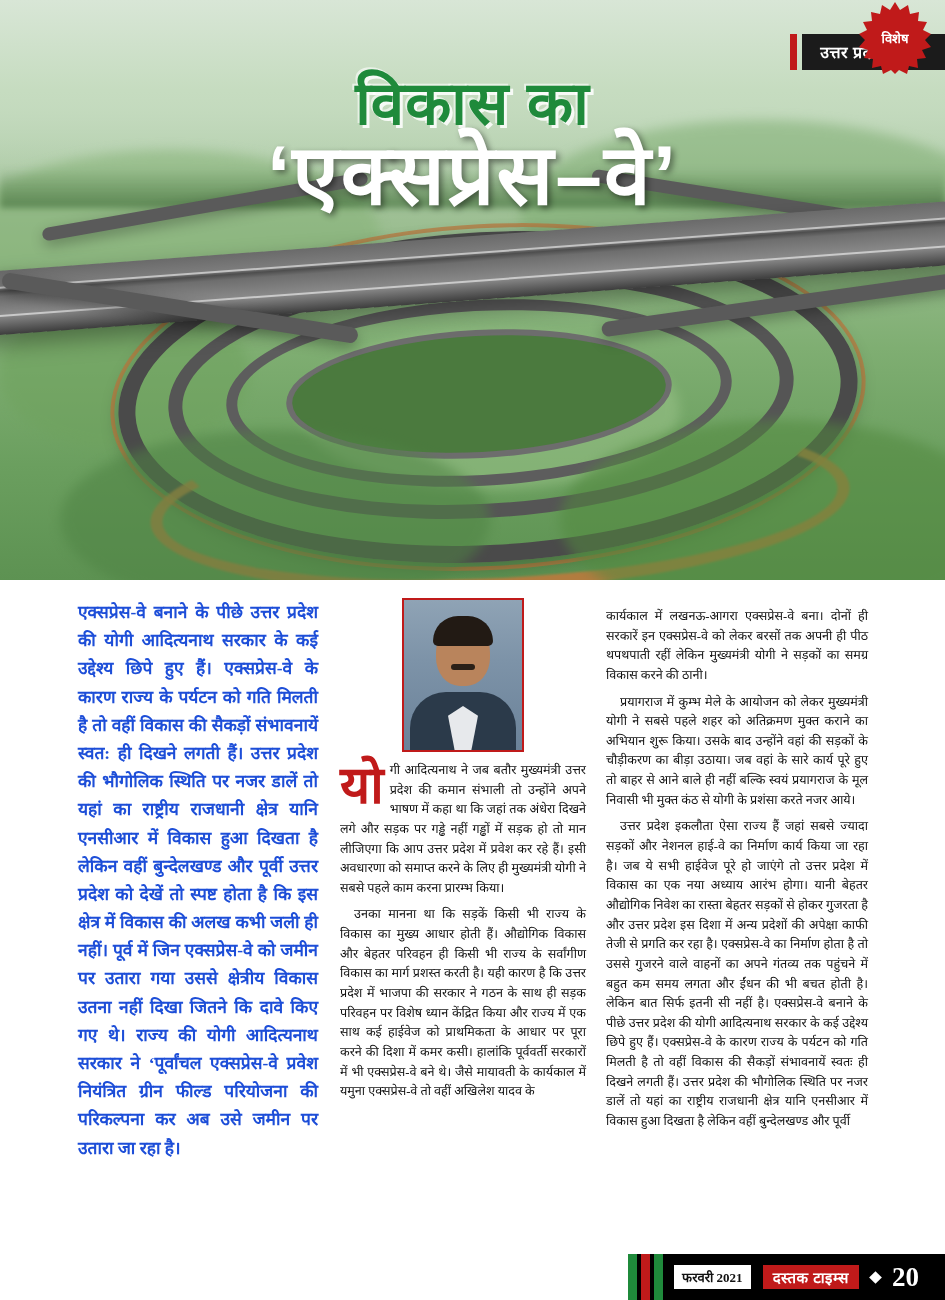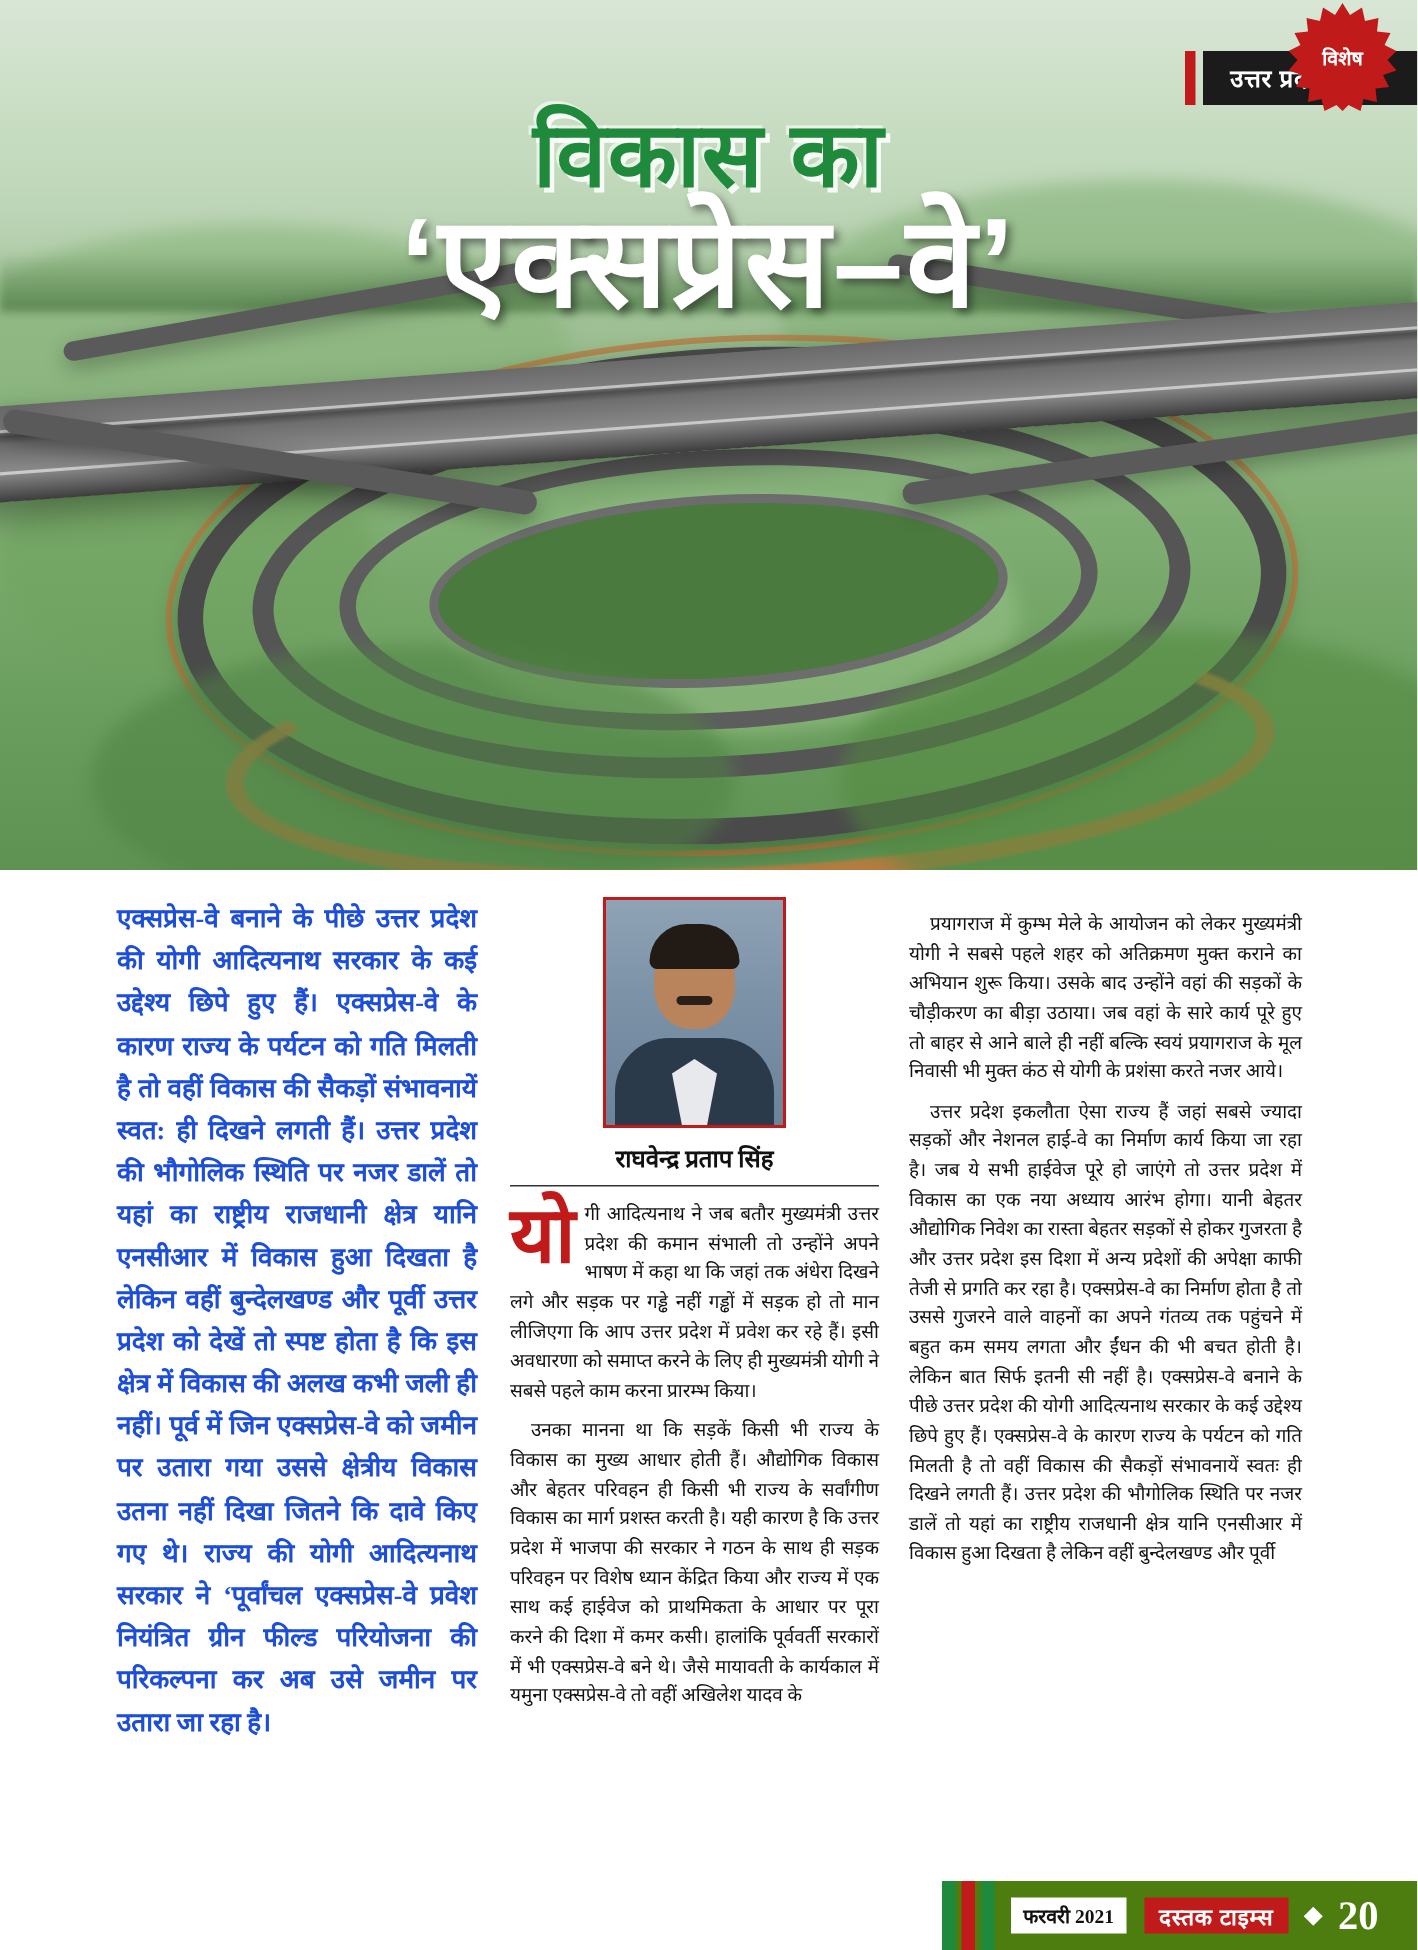--- a/index.html
+++ b/index.html
@@ -340,21 +340,21 @@
   .article-body p { margin: 0 0 7px 0; }
   .article-body p.indent { text-indent: 14px; }
 
   
   .footer {
     position: absolute;
     left: 0;
     bottom: 0;
     width: 945px;
     height: 46px;
-    background: #4d7c0f;
+    background: #000000;
   }
   .footer .barwrap {
     position: absolute;
     left: 0; top: 0; height: 46px;
     display: flex; align-items: stretch;
   }
   .footer .gb { width: 9px; background: #1f8a3b; margin-right: 4px; }
   .footer .rb { width: 9px; background: #c01a1a; margin-right: 4px; }
   .footer-right {
     position: absolute;
@@ -454,30 +454,30 @@
     </div>
 
     <div class="col col-mid">
       <div class="author-photo">
         <div class="body"></div>
         <div class="shirt"></div>
         <div class="face"></div>
         <div class="hair"></div>
         <div class="mous"></div>
       </div>
-      <div class="author-name">राघवेन्द्र प्रताप सिंह</div>
       <div class="article-body">
         <span class="dropcap">यो</span>
         <p>गी आदित्यनाथ ने जब बतौर मुख्यमंत्री उत्तर प्रदेश की कमान संभाली तो उन्होंने अपने भाषण में कहा था कि जहां तक अंधेरा दिखने लगे और सड़क पर गड्ढे नहीं गड्ढों में सड़क हो तो मान लीजिएगा कि आप उत्तर प्रदेश में प्रवेश कर रहे हैं। इसी अवधारणा को समाप्त करने के लिए ही मुख्यमंत्री योगी ने सबसे पहले काम करना प्रारम्भ किया।</p>
         <p class="indent">उनका मानना था कि सड़कें किसी भी राज्य के विकास का मुख्य आधार होती हैं। औद्योगिक विकास और बेहतर परिवहन ही किसी भी राज्य के सर्वांगीण विकास का मार्ग प्रशस्त करती है। यही कारण है कि उत्तर प्रदेश में भाजपा की सरकार ने गठन के साथ ही सड़क परिवहन पर विशेष ध्यान केंद्रित किया और राज्य में एक साथ कई हाईवेज को प्राथमिकता के आधार पर पूरा करने की दिशा में कमर कसी। हालांकि पूर्ववर्ती सरकारों में भी एक्सप्रेस-वे बने थे। जैसे मायावती के कार्यकाल में यमुना एक्सप्रेस-वे तो वहीं अखिलेश यादव के</p>
       </div>
     </div>
 
     <div class="col col-right">
       <div class="article-body">
+        <p>कार्यकाल में लखनऊ-आगरा एक्सप्रेस-वे बना। दोनों ही सरकारें इन एक्सप्रेस-वे को लेकर बरसों तक अपनी ही पीठ थपथपाती रहीं लेकिन मुख्यमंत्री योगी ने सड़कों का समग्र विकास करने की ठानी।</p>
         <p class="indent">प्रयागराज में कुम्भ मेले के आयोजन को लेकर मुख्यमंत्री योगी ने सबसे पहले शहर को अतिक्रमण मुक्त कराने का अभियान शुरू किया। उसके बाद उन्होंने वहां की सड़कों के चौड़ीकरण का बीड़ा उठाया। जब वहां के सारे कार्य पूरे हुए तो बाहर से आने बाले ही नहीं बल्कि स्वयं प्रयागराज के मूल निवासी भी मुक्त कंठ से योगी के प्रशंसा करते नजर आये।</p>
         <p class="indent">उत्तर प्रदेश इकलौता ऐसा राज्य हैं जहां सबसे ज्यादा सड़कों और नेशनल हाई-वे का निर्माण कार्य किया जा रहा है। जब ये सभी हाईवेज पूरे हो जाएंगे तो उत्तर प्रदेश में विकास का एक नया अध्याय आरंभ होगा। यानी बेहतर औद्योगिक निवेश का रास्ता बेहतर सड़कों से होकर गुजरता है और उत्तर प्रदेश इस दिशा में अन्य प्रदेशों की अपेक्षा काफी तेजी से प्रगति कर रहा है। एक्सप्रेस-वे का निर्माण होता है तो उससे गुजरने वाले वाहनों का अपने गंतव्य तक पहुंचने में बहुत कम समय लगता और ईंधन की भी बचत होती है। लेकिन बात सिर्फ इतनी सी नहीं है। एक्सप्रेस-वे बनाने के पीछे उत्तर प्रदेश की योगी आदित्यनाथ सरकार के कई उद्देश्य छिपे हुए हैं। एक्सप्रेस-वे के कारण राज्य के पर्यटन को गति मिलती है तो वहीं विकास की सैकड़ों संभावनायें स्वतः ही दिखने लगती हैं। उत्तर प्रदेश की भौगोलिक स्थिति पर नजर डालें तो यहां का राष्ट्रीय राजधानी क्षेत्र यानि एनसीआर में विकास हुआ दिखता है लेकिन वहीं बुन्देलखण्ड और पूर्वी</p>
       </div>
     </div>
 
   </div>
 
   <div class="footer">
     <div class="whitebar"></div>
     <div class="barwrap" style="left:628px;">

